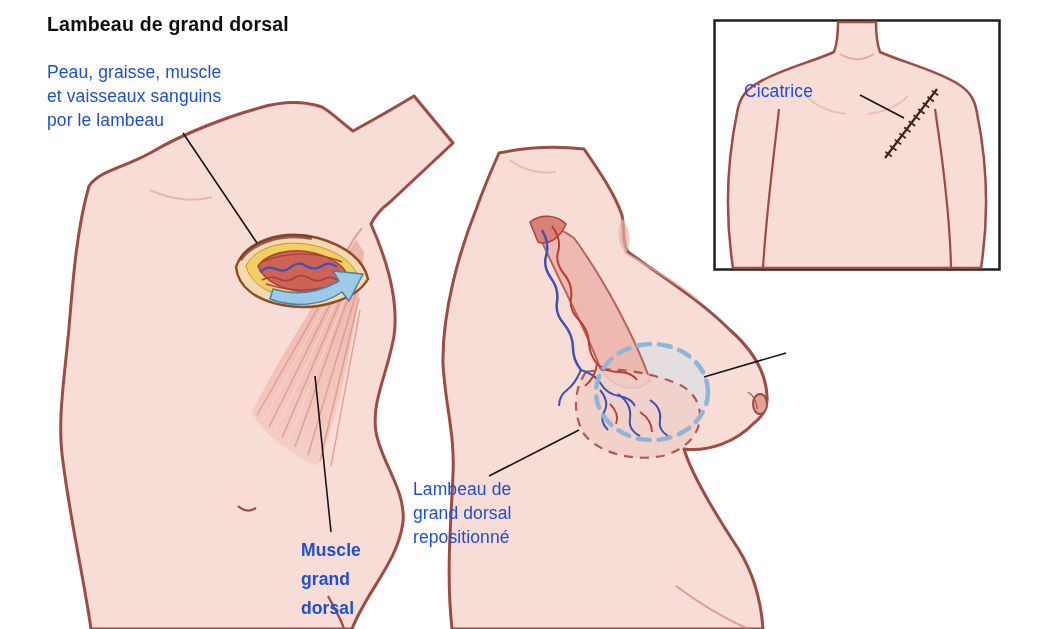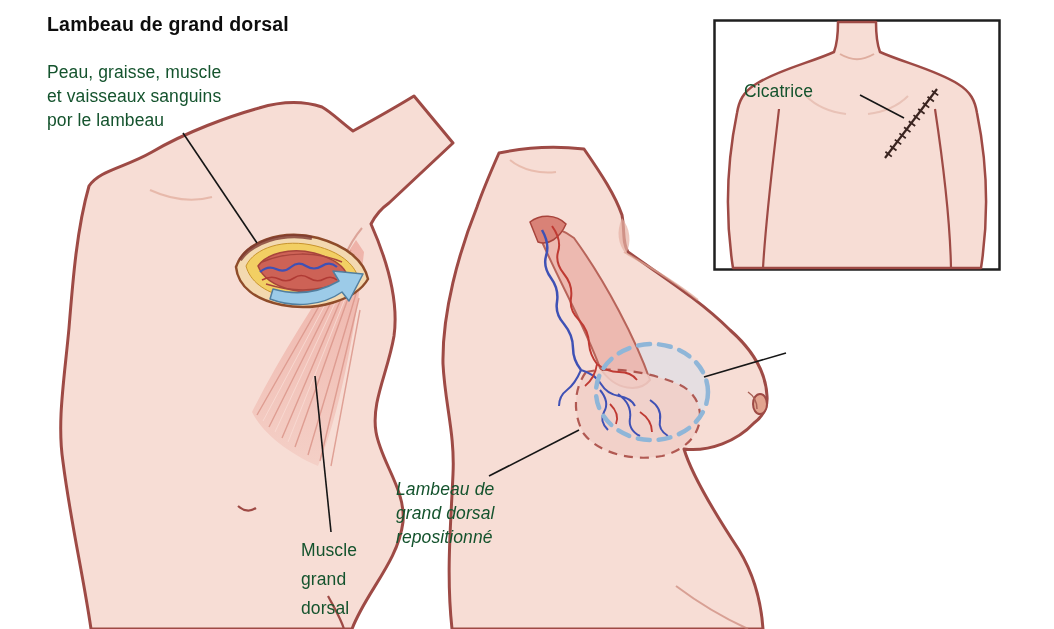--- a/index.html
+++ b/index.html
@@ -7,25 +7,25 @@
     position:relative;width:1054px;height:629px;overflow:hidden;background:#ffffff;
     font-family:"Liberation Sans", sans-serif;color:#111;
   }
   svg.art{position:absolute;left:0;top:0;}
   .title{
     position:absolute;left:47px;top:13px;font-size:19.5px;font-weight:700;
     letter-spacing:.2px;color:#0d0d0d;text-align:center;
   }
   .label{
     position:absolute;white-space:pre-line;font-size:17.5px;line-height:24px;
-    color:#14532d;letter-spacing:.1px;
+    color:#1d4ed8;letter-spacing:.1px;
   }
   .lbl-flap-source{left:47px;top:60px;}
-  .lbl-muscle{left:301px;top:536px;line-height:29px;}
-  .lbl-flap-repo{left:396px;top:477px;font-style:italic;}
+  .lbl-muscle{left:301px;top:536px;line-height:29px;font-weight:bold;}
+  .lbl-flap-repo{left:413px;top:477px;}
   .lbl-implant{left:789px;top:334px;}
   .lbl-scar{left:744px;top:79px;}
 </style>
 </head>
 <body>
 
 <div id="stage">
 
   <svg class="art" width="1054" height="629" viewBox="0 0 1054 629">
     <defs>

